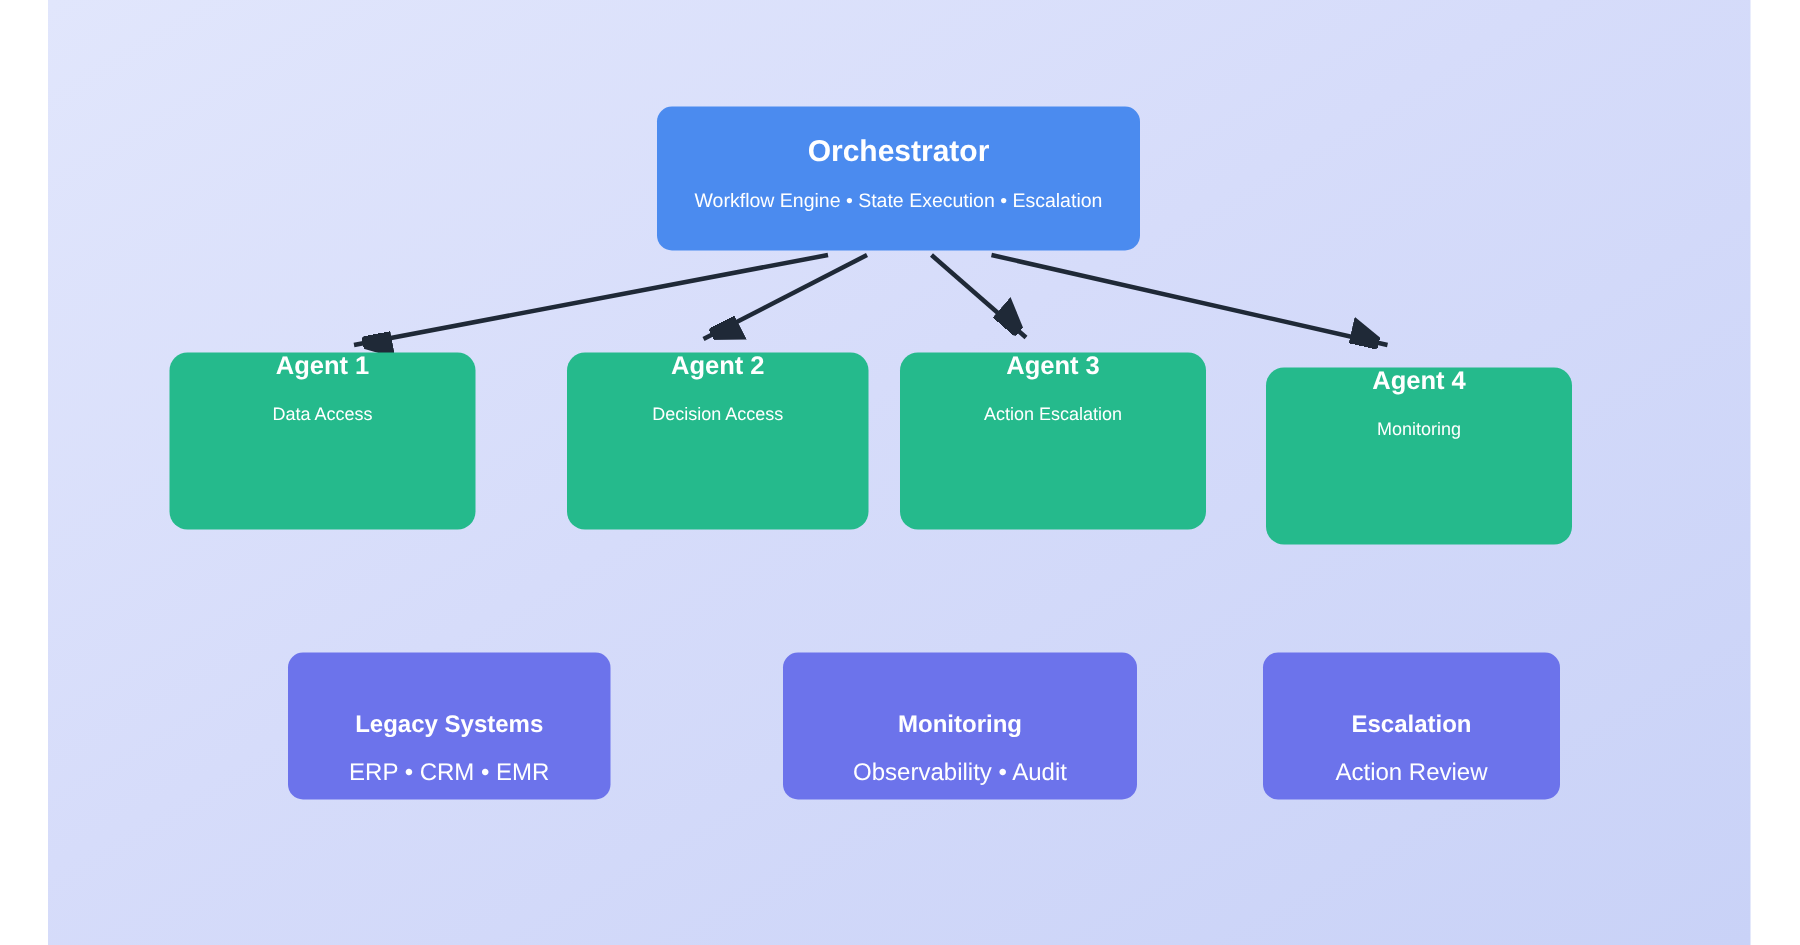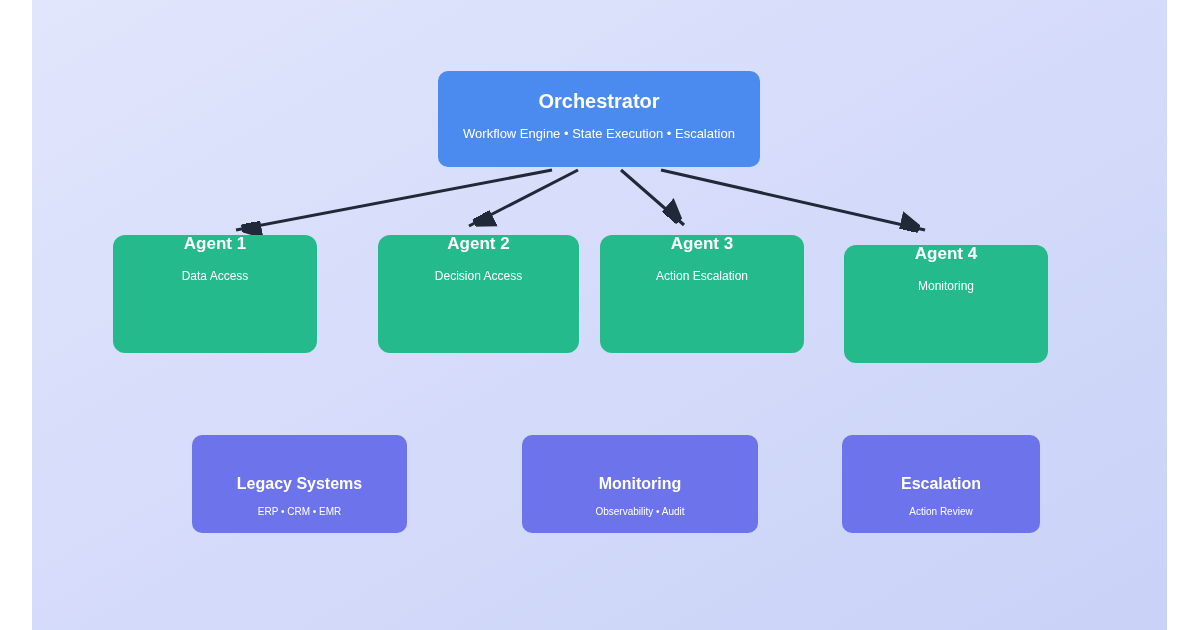--- a/index.html
+++ b/index.html
@@ -64,21 +64,21 @@
   .agent-3 { left: 600px; }
   .agent-4 { left: 844px; margin-top: 10px; }
 
   .system {
     top: 435px; height: 98px;
     background: #6c73eb;
     border-radius: 10px;
     padding-top: 40px;
   }
   .system .title { font-size: 16px; }
-  .system .subtitle { font-size: 10px; margin-top: 13px; }
+  .system .subtitle { font-size: 16px; margin-top: 13px; }
   .system-legacy { left: 192px; width: 215px; }
   .system-monitoring { left: 522px; width: 236px; }
   .system-escalation { left: 842px; width: 198px; }
 </style>
 </head>
 <body>
 
 <div class="page">
   <div class="canvas"></div>
 

